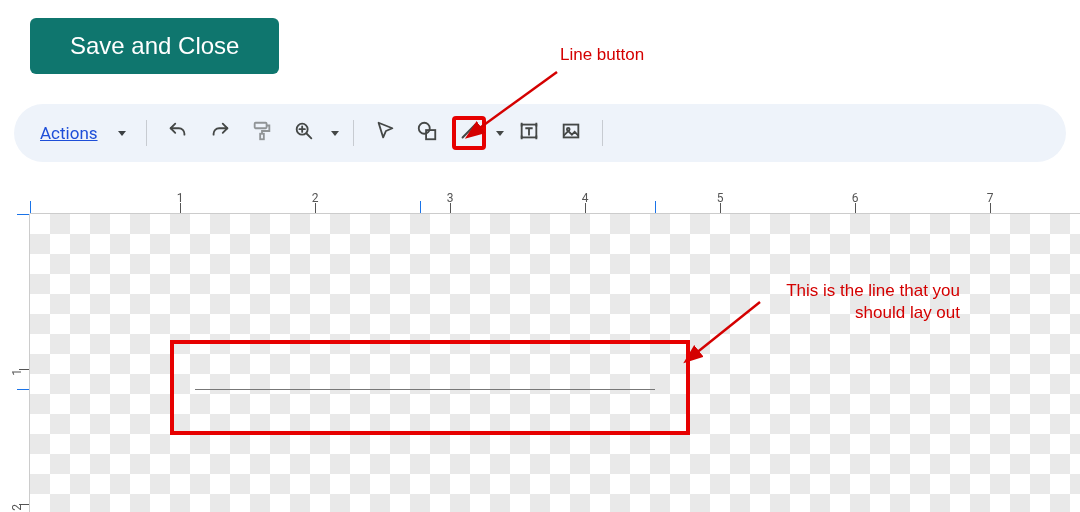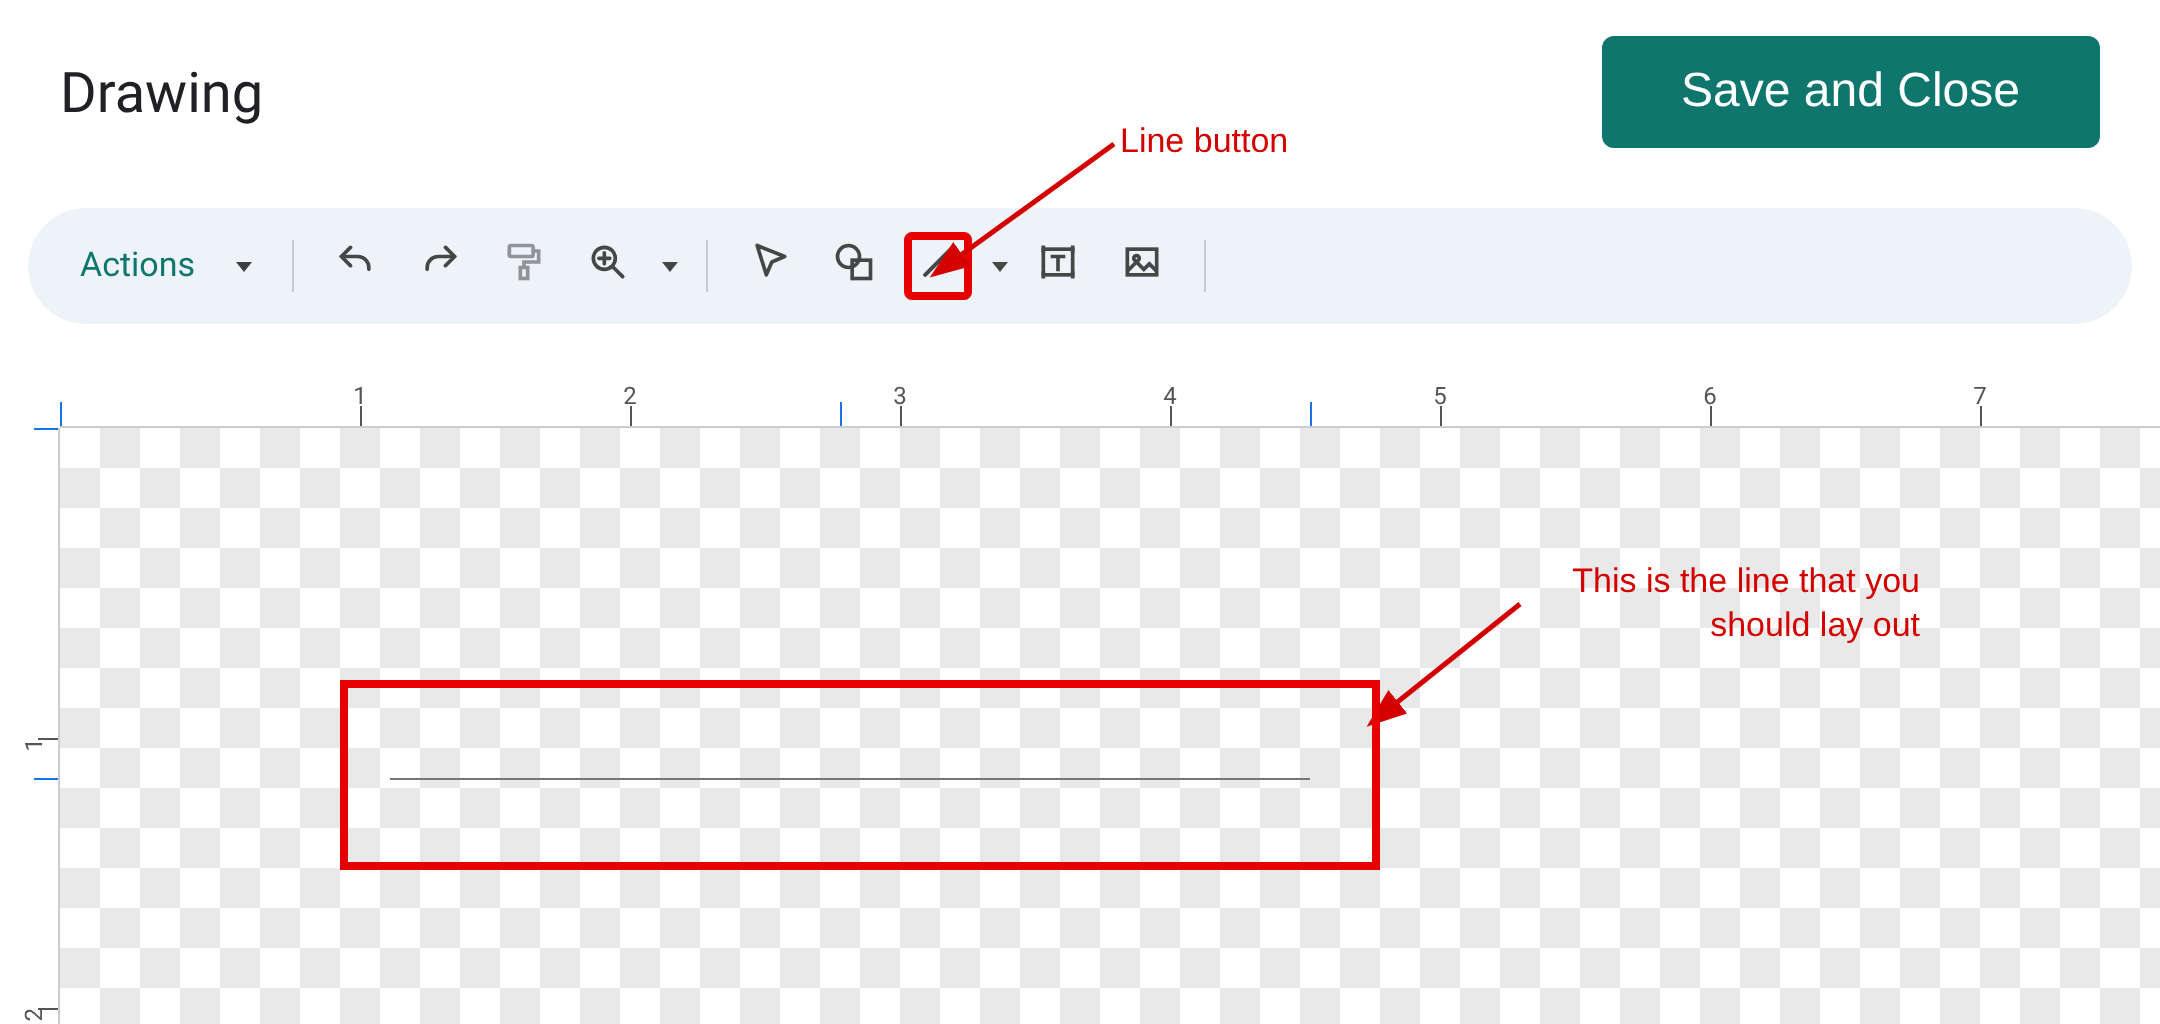--- a/index.html
+++ b/index.html
@@ -39,26 +39,27 @@
     background: #eef3fa;
     border-radius: 30px;
     height: 58px;
     display: flex;
     align-items: center;
     padding: 0 20px;
     gap: 8px;
   }
   .actions-btn {
     font-size: 17px;
-    color: #0f766e;
+    color: #1d4ed8;
     display: flex;
     align-items: center;
     gap: 18px;
     padding: 6px 6px;
     cursor: pointer;
+    text-decoration: underline;
   }
   .dropdown-triangle {
     width: 0; height: 0;
     border-left: 4px solid transparent;
     border-right: 4px solid transparent;
     border-top: 5px solid #3c4043;
     margin-left: 2px;
   }
   .sep {
     width: 1px; height: 26px;
@@ -181,21 +182,20 @@
     position: absolute;
     border: 4px solid #e60000;
     background: transparent;
     pointer-events: none;
   }
 </style>
 </head>
 <body>
 
 <div class="header">
-  <div class="title">Drawing</div>
   <button class="save-btn">Save and Close</button>
 </div>
 
 <div class="toolbar">
   <div class="actions-btn">
     <span>Actions</span>
     <span class="dropdown-triangle"></span>
   </div>
   <div class="sep"></div>
 
@@ -315,21 +315,21 @@
     <span class="tick major" style="top:155px"></span>
     <span class="bluemark" style="top:175px"></span>
     <span class="num" style="top:290px">2</span>
     <span class="tick major" style="top:290px"></span>
   </div>
   <div class="canvas">
     <div class="drawn-line"></div>
   </div>
 </div>
 
-<div class="anno" style="left:560px; top:60px;">Line button</div>
+<div class="anno" style="left:560px; top:44px;">Line button</div>
 <svg style="position:absolute; left:472px; top:72px; width:100px; height:70px; overflow:visible">
   <defs>
       <marker id="ah1" markerWidth="10" markerHeight="10" refX="2" refY="3" orient="auto">
         <path d="M0,0 L0,6 L8,3 z" fill="#d40000"></path>
       </marker>
     </defs>
   <line x1="85" y1="0" x2="5" y2="58" stroke="#d40000" stroke-width="2.5" marker-end="url(#ah1)"></line>
 </svg>
 
 <div class="anno" style="left:760px; top:280px; width:200px;text-align:right;">This is the line that you should lay out</div>

